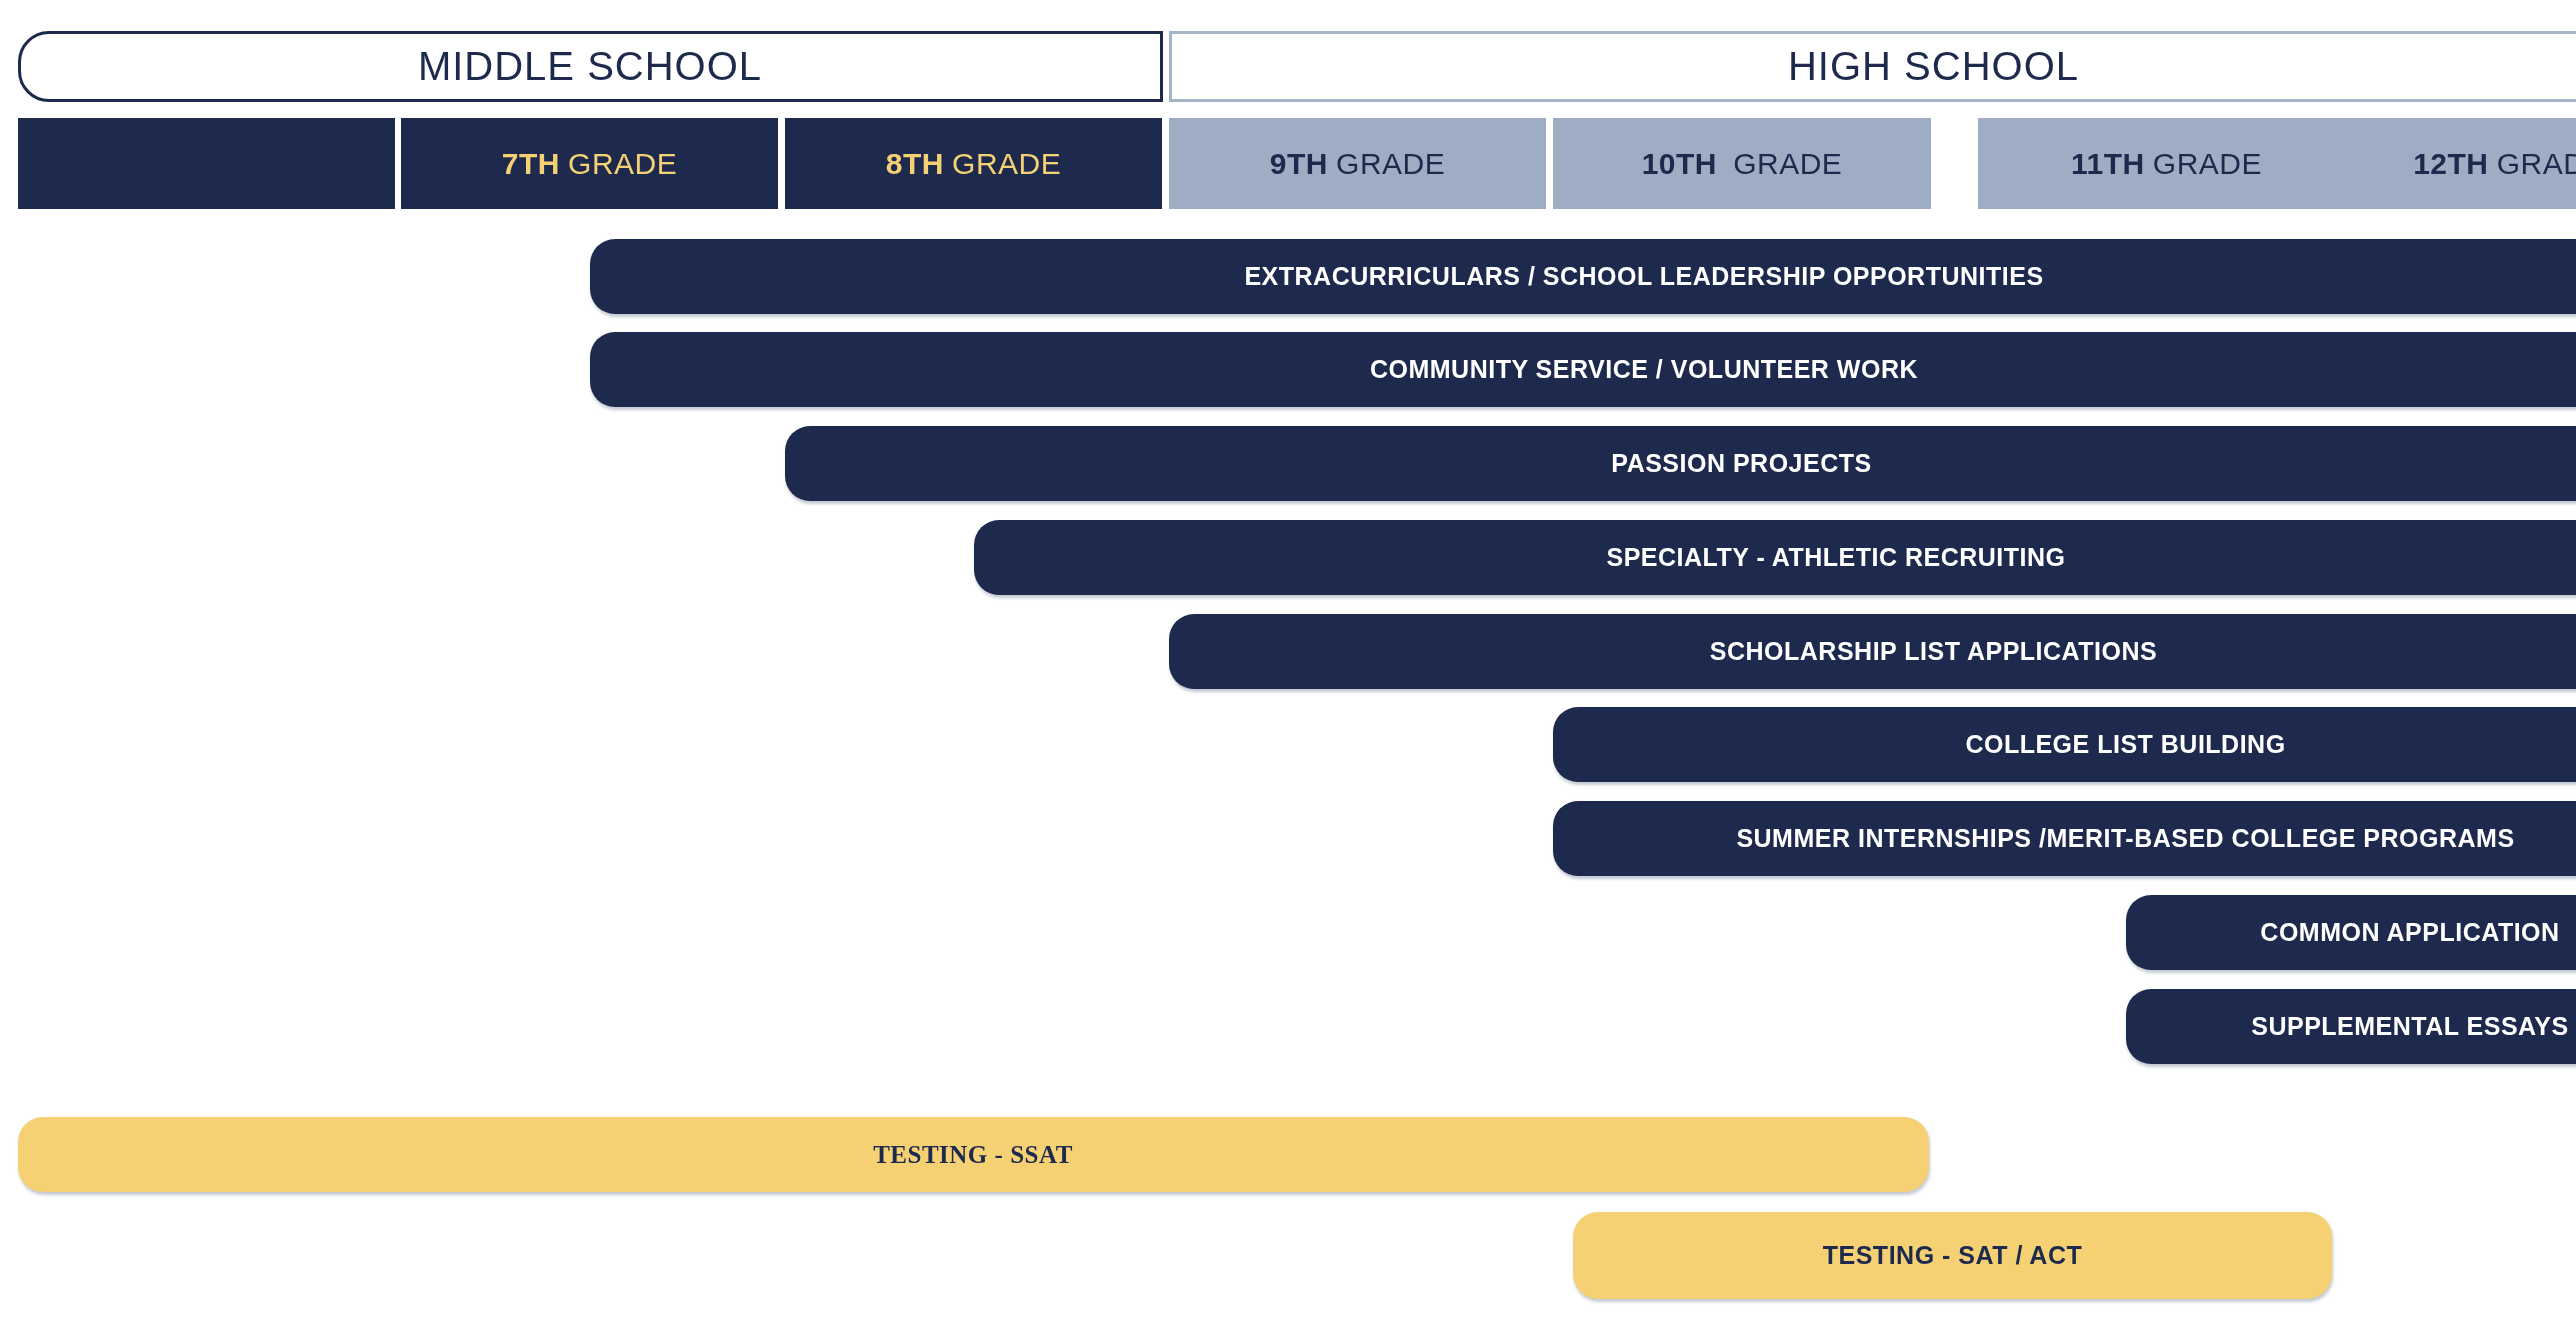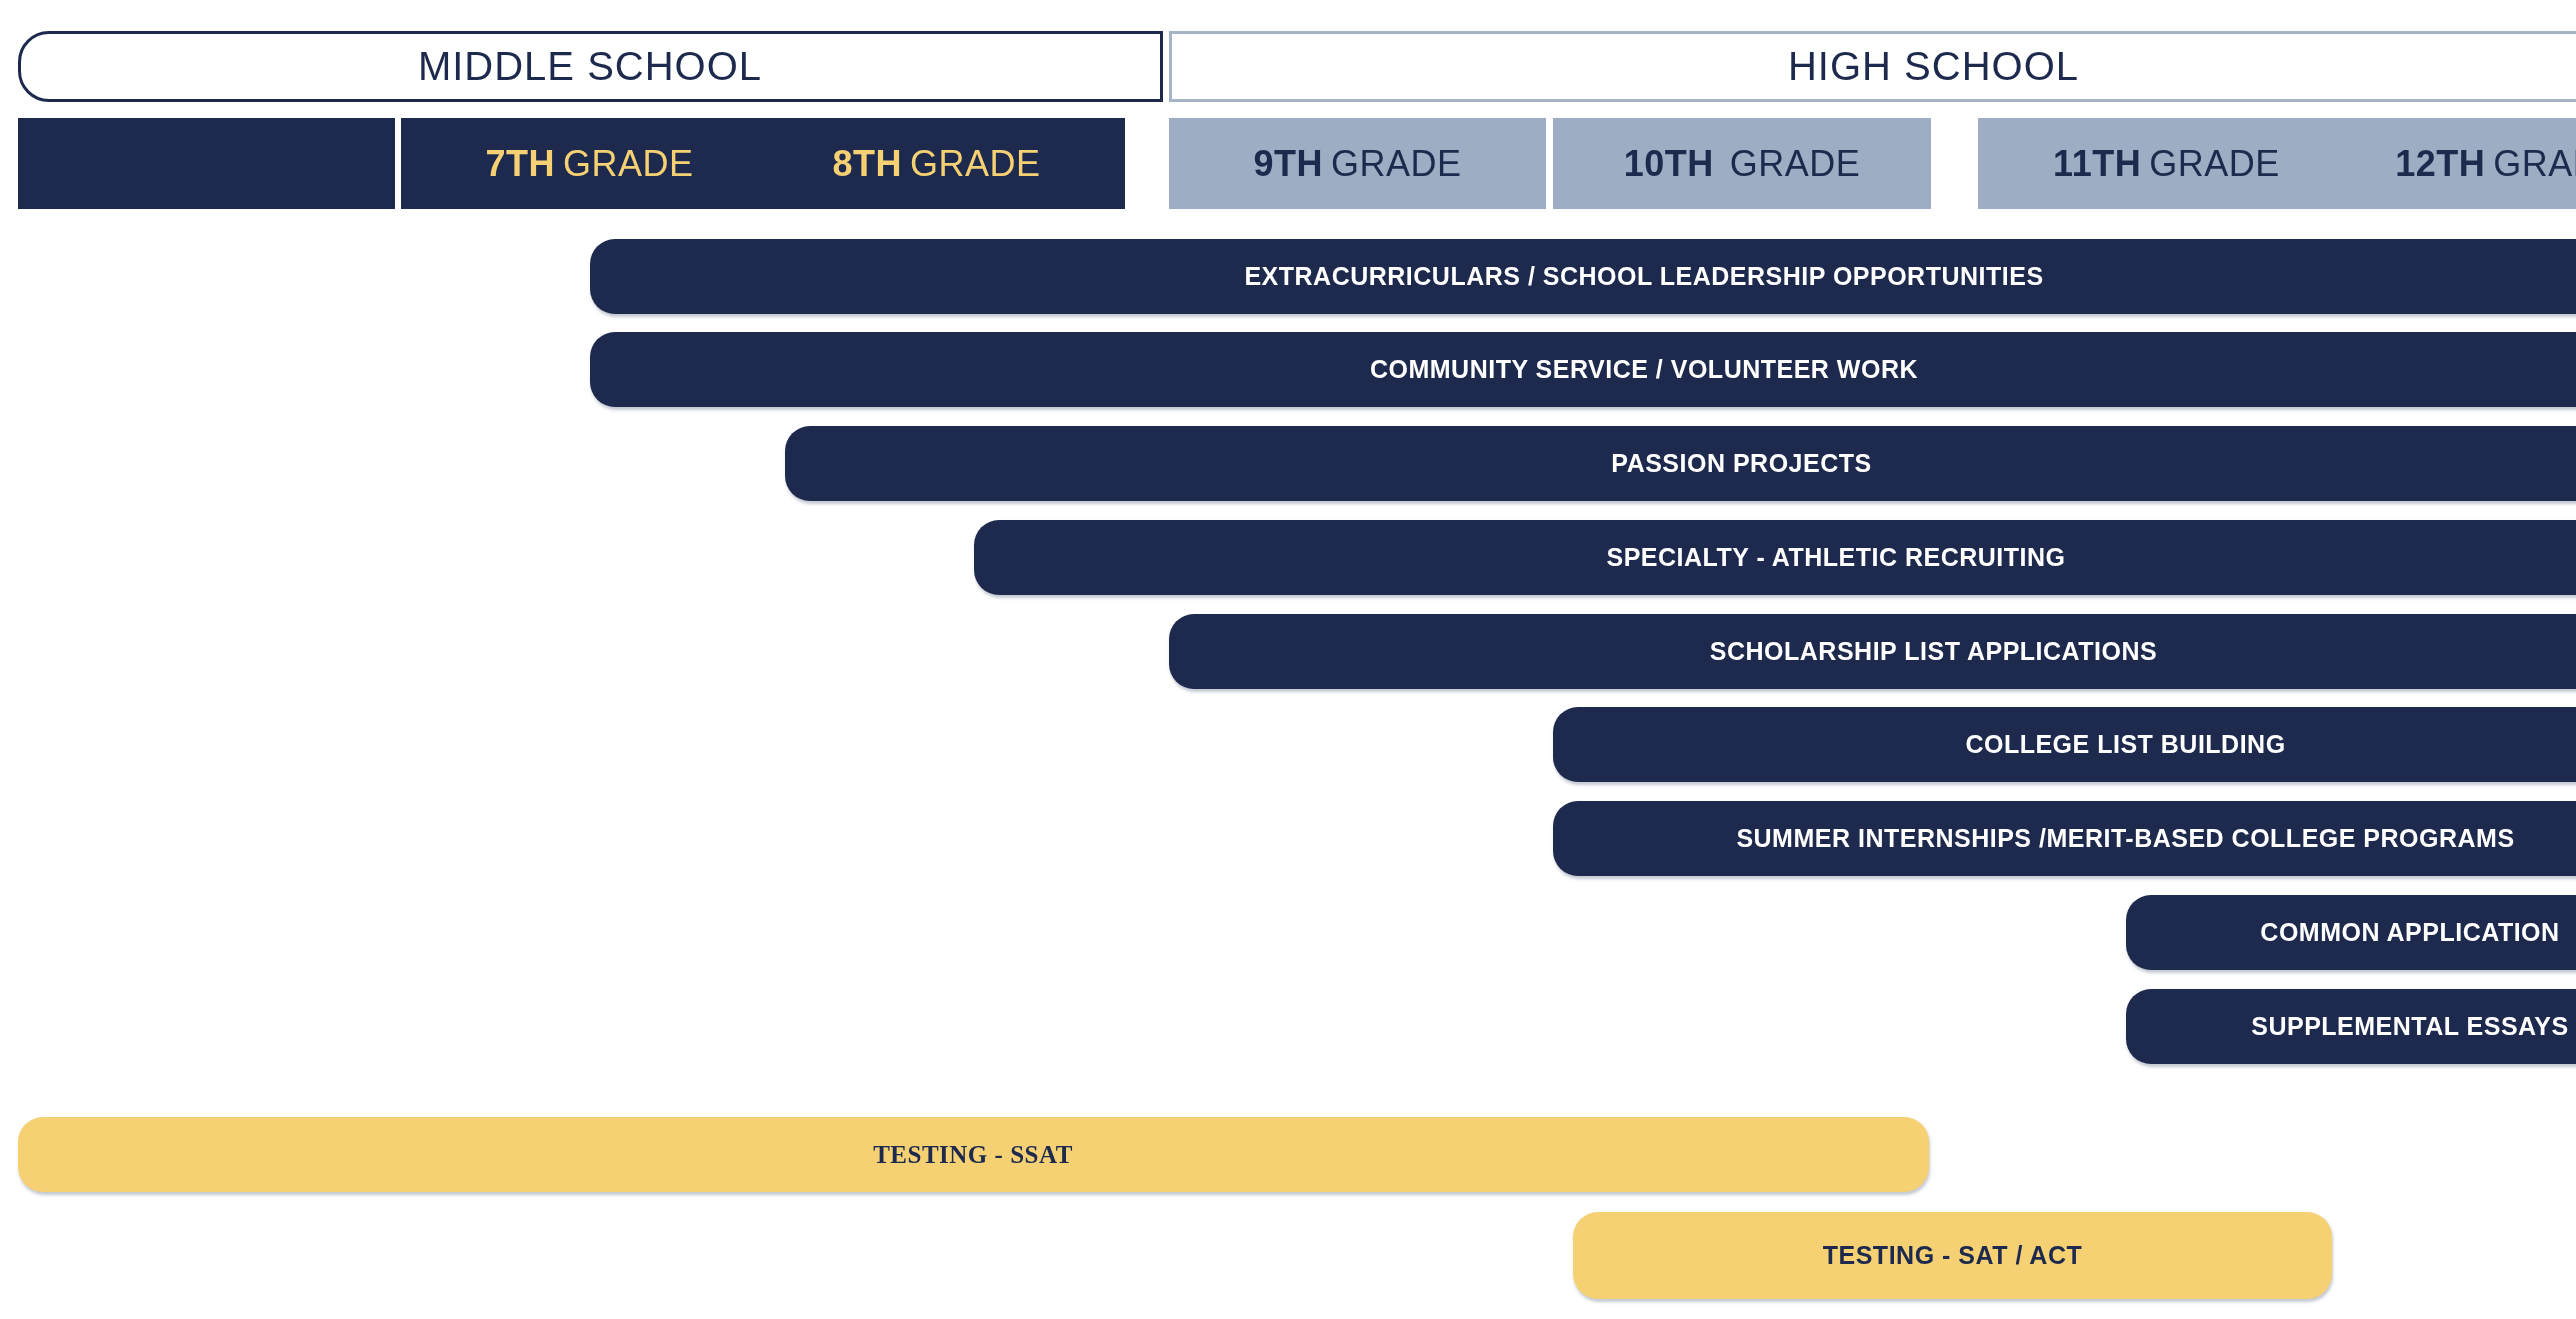--- a/index.html
+++ b/index.html
@@ -26,21 +26,21 @@
   }
   .school-box.high{
     left:1169px;width:1529px;
     border:3.6px solid #a6b4c8;
     border-radius:0 31px 31px 0;
   }
   
   .grade-cell{
     position:absolute;top:118px;height:91px;
     display:flex;align-items:center;justify-content:center;
-    font-size:36px;letter-spacing:0.5px;white-space:nowrap;
+    font-size:30px;letter-spacing:0.5px;white-space:nowrap;
   }
   .grade-cell.middle{background:#1d2a4d;color:#f5d174;}
   .grade-cell.high{background:#9eadc3;color:#1d2a4d;}
   .grade-num{font-weight:800;}
   .grade-rest{font-weight:300;margin-left:8.2px;}
   
   .bar{
     position:absolute;height:75px;border-radius:25px;
     display:flex;align-items:center;justify-content:center;
     font-size:25px;font-weight:700;letter-spacing:0.5px;white-space:nowrap;
@@ -62,21 +62,21 @@
   </div>
 
   <div class="grade-cell middle" style="left:17.5px;width:377px;">
     <span class="grade-num"></span>
     <span class="grade-rest"></span>
   </div>
   <div class="grade-cell middle" style="left:401px;width:377px;">
     <span class="grade-num">7TH</span>
     <span class="grade-rest">GRADE</span>
   </div>
-  <div class="grade-cell middle" style="left:748px;width:377px;">
+  <div class="grade-cell middle" style="left:785px;width:377px;">
     <span class="grade-num">8TH</span>
     <span class="grade-rest">GRADE</span>
   </div>
   <div class="grade-cell high" style="left:1169px;width:377px;">
     <span class="grade-num">9TH</span>
     <span class="grade-rest">GRADE</span>
   </div>
   <div class="grade-cell high" style="left:1553px;width:378px;gap:8px;">
     <span class="grade-num">10TH</span>
     <span class="grade-rest">GRADE</span>

